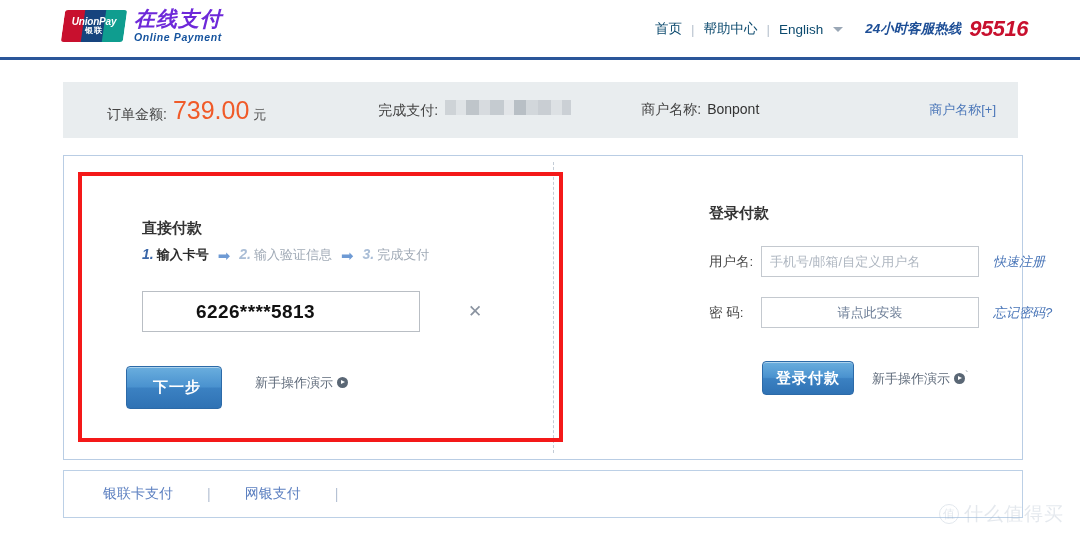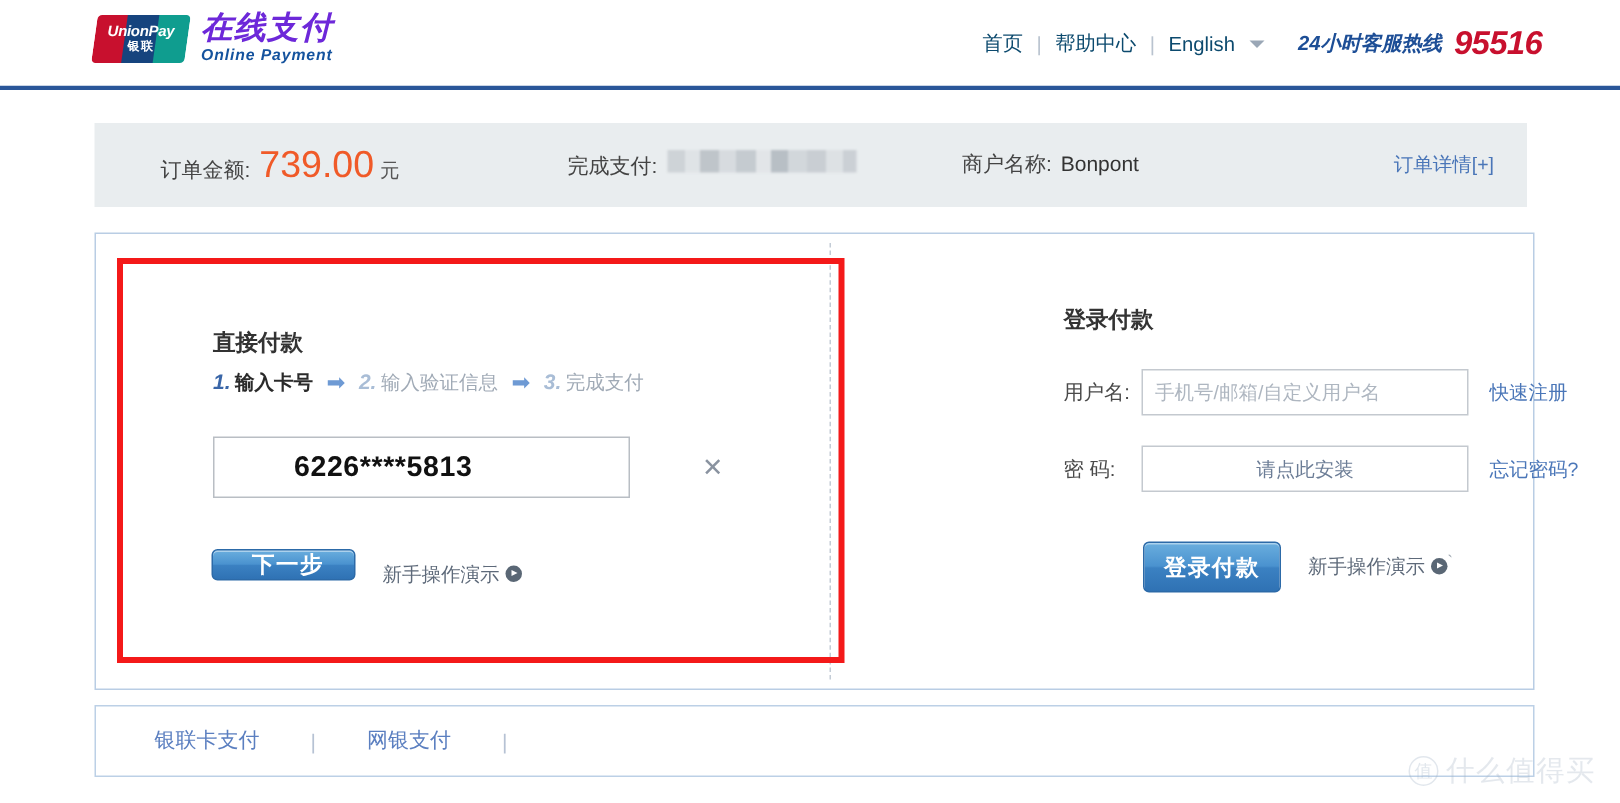--- a/index.html
+++ b/index.html
@@ -213,22 +213,22 @@
     display: inline-flex; align-items: center; justify-content: center;
     color: #fff; font-size: 15px; font-weight: bold;
     border: 1px solid #2c6aa8;
     border-radius: 4px;
     background: linear-gradient(to bottom, #6aaede 0%, #4a92cf 48%, #3b81c2 52%, #2f72b4 100%);
     box-shadow: inset 0 1px 0 rgba(255,255,255,0.45);
     cursor: pointer;
     letter-spacing: 1px;
   }
   .btn-next {
-    position: absolute; left: 77px; top: 210px;
-    width: 96px; height: 21px; padding-left: 12px;
+    position: absolute; left: 62px; top: 210px;
+    width: 96px; height: 43px; padding-left: 12px;
   }
   .demo-link {
     font-size: 13px; color: #5e6a7a; text-decoration: none;
     white-space: nowrap;
   }
   .demo-left { position: absolute; left: 191px; top: 218px; }
   .play-dot {
     display: inline-block;
     width: 11px; height: 11px; border-radius: 50%;
     background: #5a6775;
@@ -268,21 +268,21 @@
     background: #fff;
     display: flex; align-items: center; justify-content: center;
     font-size: 13px;
     color: #7b8characters;
   }
   .pass-install {
     color: #6c7d96; font-size: 13px; cursor: pointer;
   }
   .side-link {
     margin-left: 14px;
-    font-size: 13px; color: #4a76b8; text-decoration: none;
+    font-size: 13px; color: #4a76b8; text-decoration: none; font-style: italic;
   }
   .btn-login {
     position: absolute; left: 208px; top: 205px;
     width: 92px; height: 34px;
   }
   .demo-right { position: absolute; left: 318px; top: 213px; }
   .cursor-tick {
     display: inline-block;
     color: #9aa3ad; font-size: 11px; vertical-align: 4px;
   }
@@ -366,21 +366,21 @@
     <span class="ob-unit">元</span>
   </div>
   <div class="ob-item" style="margin-left:112px;">
     <span class="ob-label">完成支付:</span>
     <span class="ob-redacted"></span>
   </div>
   <div class="ob-item" style="margin-left:70px;">
     <span class="ob-label">商户名称:</span>
     <span class="ob-merchant">Bonpont</span>
   </div>
-  <a href="#" class="ob-detail">订单详情[+]</a>
+  <a href="#" class="ob-detail">商户名称[+]</a>
 </div>
 
 <div class="main-panel">
   <div class="panel-inner">
 
     <div class="v-divider"></div>
 
     <div class="col col-left">
       <div class="sec-title left-title">直接付款</div>
 

